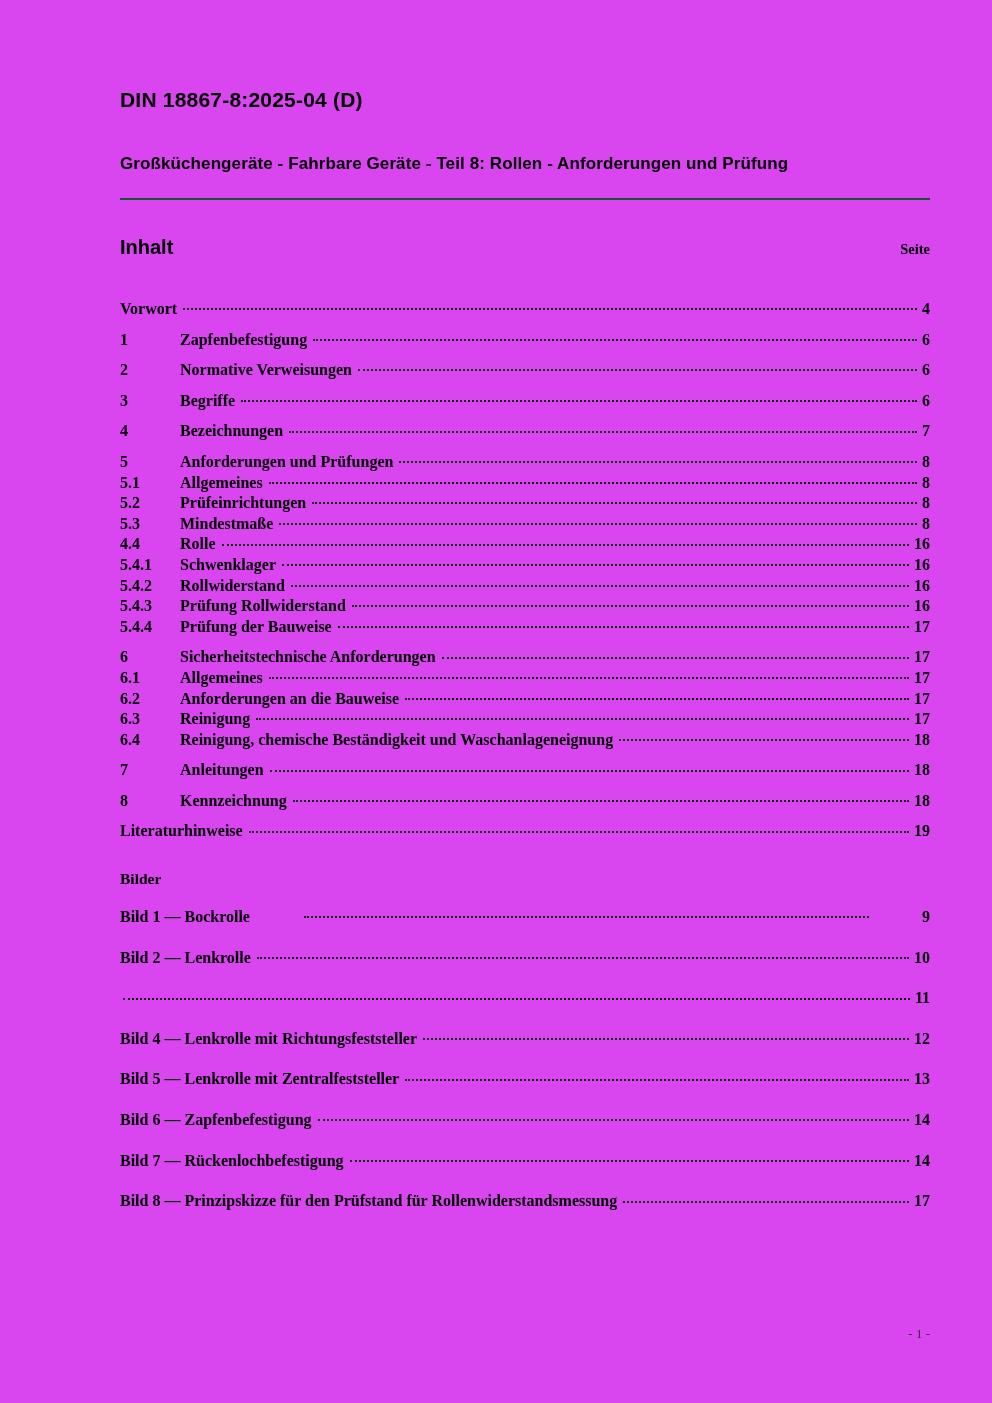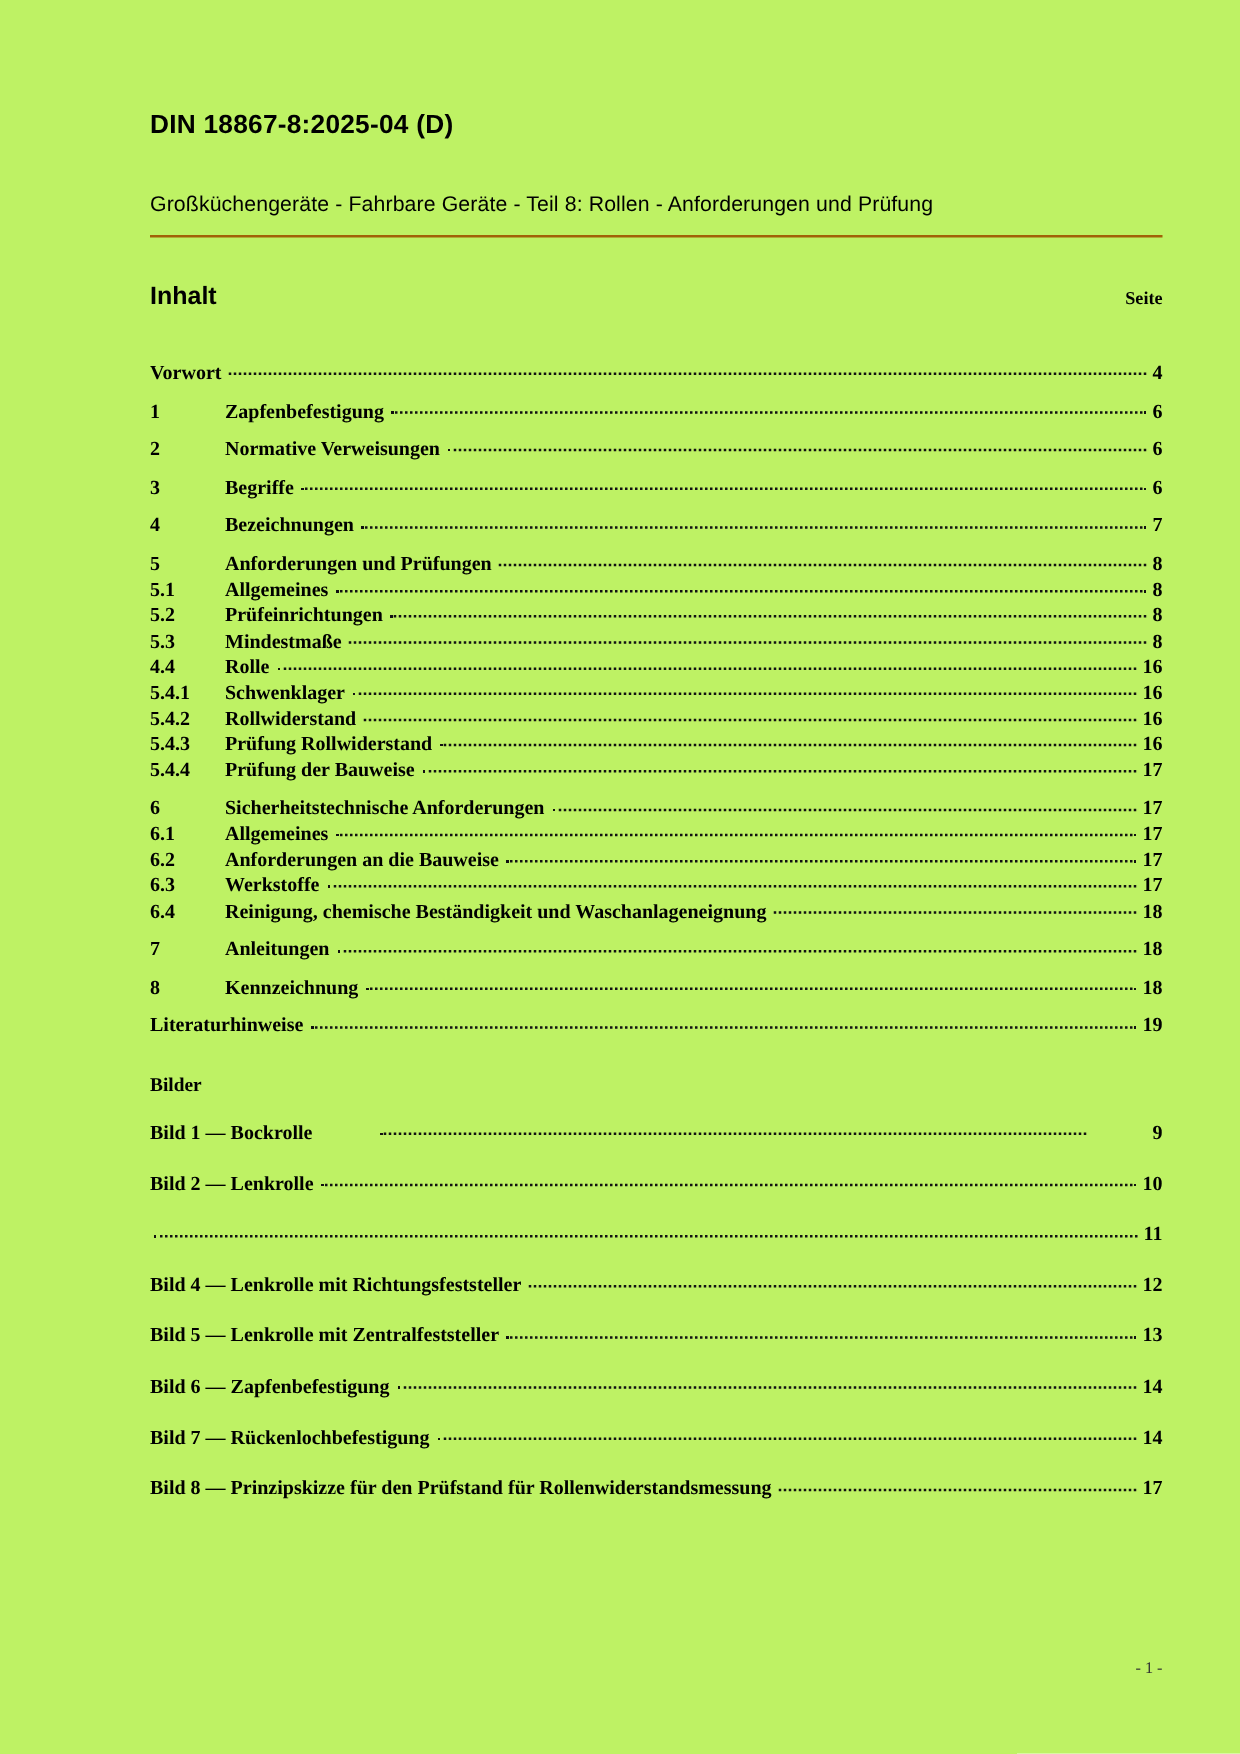--- a/index.html
+++ b/index.html
@@ -2,38 +2,38 @@
 <html><head>
 <meta charset="utf-8">
 <style>
   * { margin: 0; padding: 0; box-sizing: border-box; }
   html, body { background: #ffffff; }
   .page {
     position: relative;
     width: 992px;
     height: 1403px;
     margin: 0 auto;
-    background: #bef264;
+    background: #d946ef;
     color: #000000;
     overflow: hidden;
     padding: 88px 62px 0 120px;
     font-family: "Liberation Serif", serif;
   }
   .doc-number {
     font-family: "Liberation Sans", sans-serif;
     font-weight: bold;
     font-size: 21px;
     letter-spacing: 0.2px;
   }
   .doc-title {
     margin-top: 42px;
-    padding-bottom: 14px;
-    border-bottom: 2px solid #a16207;
+    padding-bottom: 24px;
+    border-bottom: 2px solid #14532d;
     font-family: "Liberation Sans", sans-serif;
-    font-weight: normal;
+    font-weight: bold;
     font-size: 17px;
     letter-spacing: 0.1px;
   }
   .inhalt-row {
     margin-top: 36px;
     display: flex;
     justify-content: space-between;
     align-items: baseline;
   }
   .toc-heading {
@@ -216,21 +216,21 @@
 
   <div class="toc-row sub">
     <span class="num">6.2</span>
     <span class="title">Anforderungen an die Bauweise</span>
     <span class="leader"></span>
     <span class="pg">17</span>
   </div>
 
   <div class="toc-row sub">
     <span class="num">6.3</span>
-    <span class="title">Werkstoffe</span>
+    <span class="title">Reinigung</span>
     <span class="leader"></span>
     <span class="pg">17</span>
   </div>
 
   <div class="toc-row sub">
     <span class="num">6.4</span>
     <span class="title">Reinigung, chemische Beständigkeit und Waschanlageneignung</span>
     <span class="leader"></span>
     <span class="pg">18</span>
   </div>

